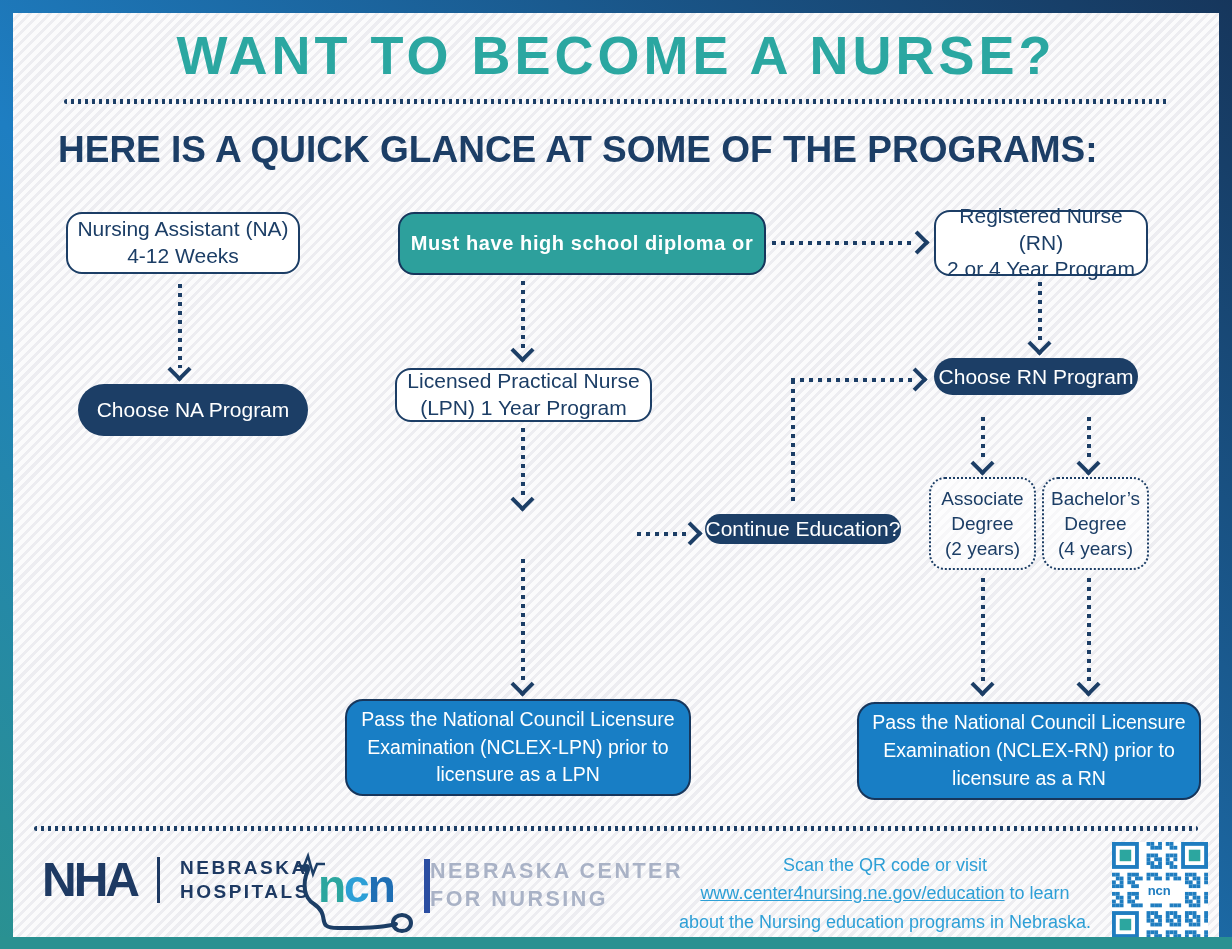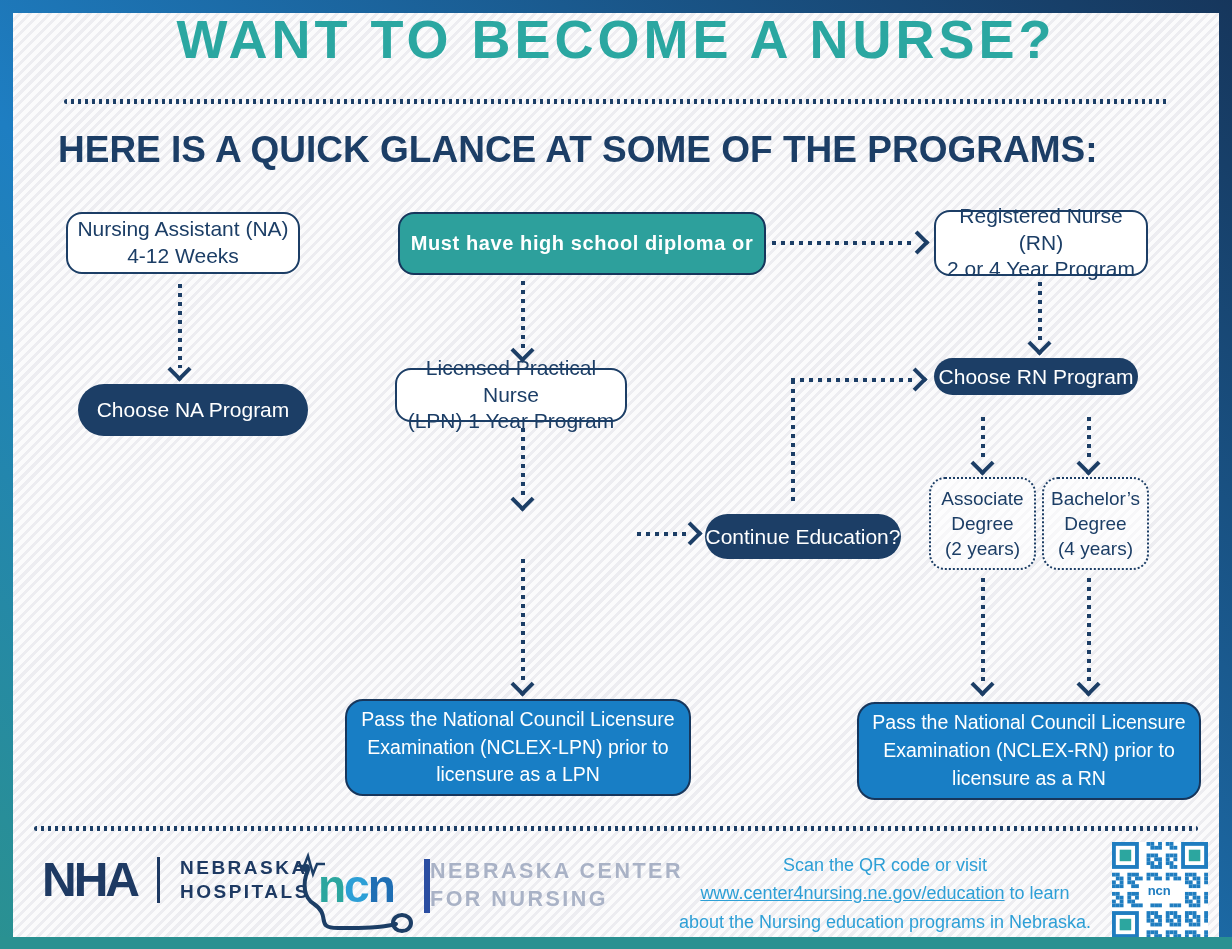--- a/index.html
+++ b/index.html
@@ -3,21 +3,21 @@
 <meta charset="utf-8">
 <style>
   html,body{margin:0;padding:0;background:#d8dde2;font-family:"Liberation Sans",sans-serif;}
   #page{position:relative;width:1232px;height:949px;overflow:hidden;
         background:linear-gradient(45deg,#2a9191 0%,#1e7ec2 38%,#16365c 100%);}
   #canvas{position:absolute;left:13px;top:13px;right:13px;bottom:12px;
         background:repeating-linear-gradient(135deg,#fbfbfc 0px,#fbfbfc 4px,#ededf1 4px,#ededf1 7px);}
   #bottom-bar{position:absolute;left:0;right:0;bottom:0;height:12px;background:#2a9191;z-index:6;}
 
   .abs{position:absolute;}
-  #title{top:8px;left:0;width:100%;text-align:center;font-size:54px;font-weight:bold;
+  #title{top:24px;left:0;width:100%;text-align:center;font-size:54px;font-weight:bold;
          letter-spacing:4px;color:#2BA7A1;z-index:2;}
   .dotted-rule{height:5px;z-index:2;
          background:repeating-linear-gradient(to right,#1C3E66 0px,#1C3E66 3px,transparent 3px,transparent 7px);
          border-radius:3px;}
   #rule-top{left:64px;top:99px;width:1104px;}
   #subtitle{left:58px;top:129px;font-size:37px;font-weight:bold;color:#1C3E66;z-index:2;}
 
   
   .node{display:flex;flex-direction:column;justify-content:center;align-items:center;
         text-align:center;z-index:3;box-sizing:border-box;}
@@ -28,24 +28,24 @@
   .pill{background:#1C3E66;border-radius:999px;color:#ffffff;font-size:21px;line-height:1.2;}
   .dotbox{background:rgba(255,255,255,0.55);border:2.5px dotted #1C3E66;border-radius:16px;
         color:#1C3E66;font-size:19px;line-height:1.32;}
   .bluebox{background:#187EC5;border:2.5px solid #16365C;border-radius:18px;
         color:#ffffff;font-size:19.5px;line-height:1.42;}
 
   #box-na{left:66px;top:212px;width:234px;height:62px;}
   #box-diploma{left:398px;top:212px;width:368px;height:63px;}
   #box-rn{left:934px;top:210px;width:214px;height:66px;}
   #pill-choose-na{left:78px;top:384px;width:230px;height:52px;}
-  #box-lpn{left:395px;top:368px;width:232px;height:54px;}
+  #box-lpn{left:395px;top:368px;width:257px;height:54px;}
   #pill-choose-rn{left:934px;top:358px;width:204px;height:37px;}
   #pill-choose-lpn{left:419px;top:514px;width:209px;height:39px;}
-  #pill-continue{left:705px;top:514px;width:196px;height:45px;}
+  #pill-continue{left:705px;top:514px;width:196px;height:30px;}
   #dot-associate{left:929px;top:477px;width:107px;height:93px;}
   #dot-bachelor{left:1042px;top:477px;width:107px;height:93px;}
   #blue-lpn{left:345px;top:699px;width:346px;height:97px;}
   #blue-rn{left:857px;top:702px;width:344px;height:98px;}
 
   
   .arrow-v,.arrow-h{position:absolute;z-index:2;}
   .arrow-v{width:20px;}
   .arrow-v::before{content:"";position:absolute;left:50%;margin-left:-2px;top:0;bottom:12px;width:4px;
      background:repeating-linear-gradient(to bottom,#1C3E66 0px,#1C3E66 4px,transparent 4px,transparent 9px);}

